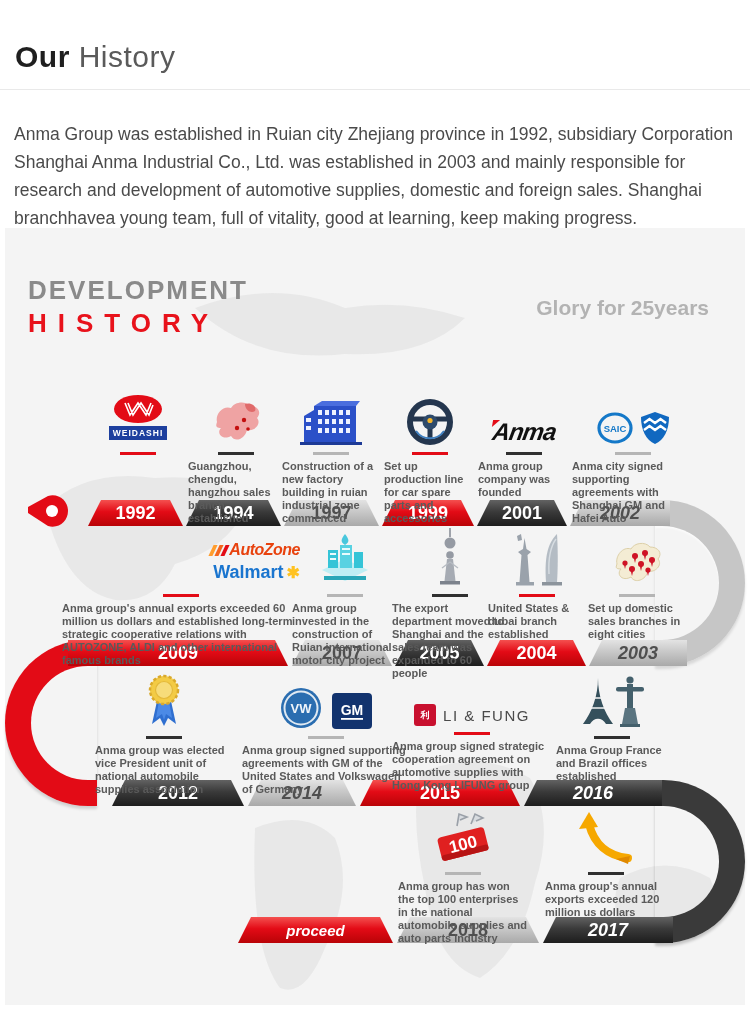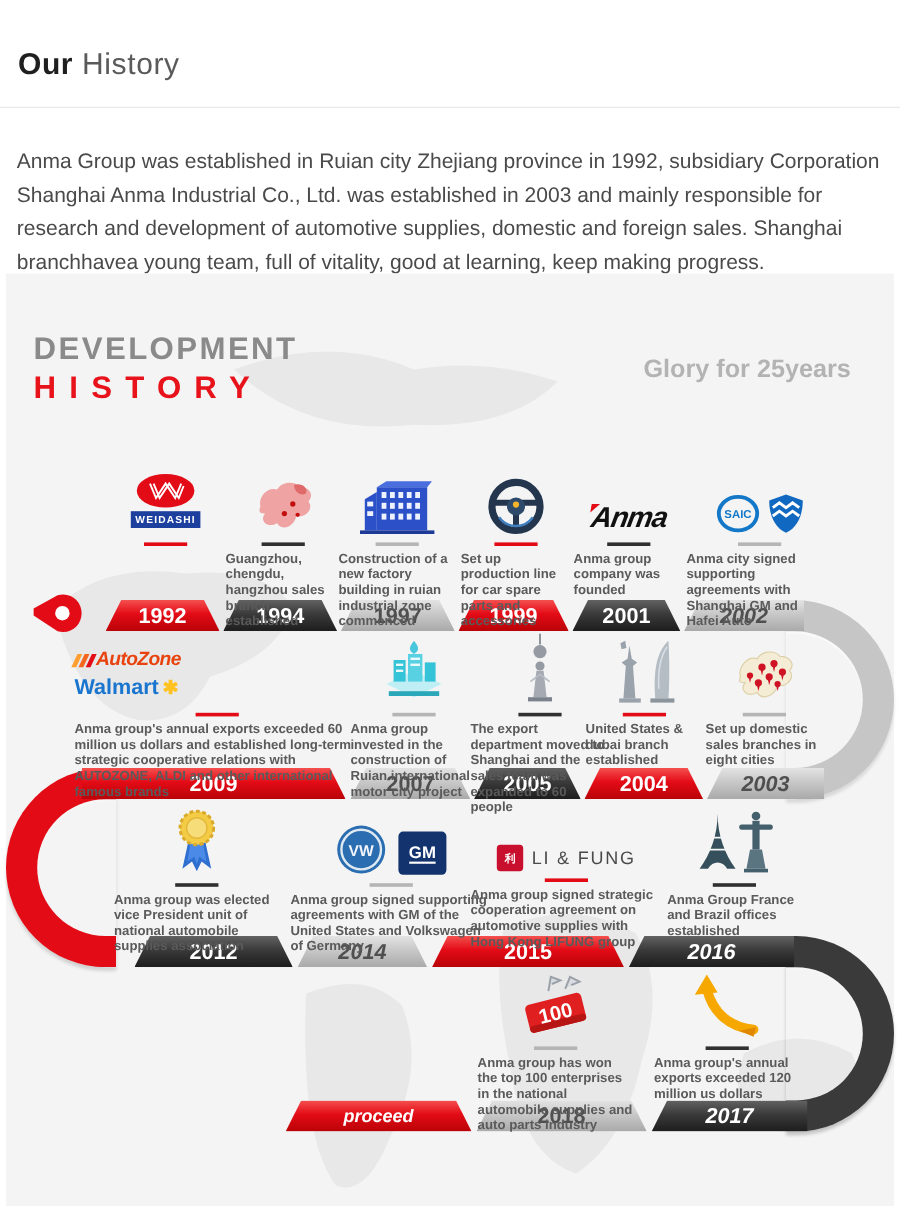--- a/index.html
+++ b/index.html
@@ -1,20 +1,20 @@
 <!DOCTYPE html>
 <html><head>
 <meta charset="utf-8">
 <style>
   html,body{margin:0;padding:0;background:#fff;}
   .canvas{position:relative;width:750px;height:1019px;background:#fff;overflow:hidden;
           font-family:"Liberation Sans",sans-serif;}
 
   
-  .page-title{position:absolute;left:15px;top:40px;font-size:25px;letter-spacing:.5px;}
+  .page-title{position:absolute;left:15px;top:40px;font-size:30px;letter-spacing:.5px;}
   .page-title .t1{font-weight:700;color:#1f1f1f;}
   .page-title .t2{font-weight:400;color:#5a5a5a;}
   .title-rule{position:absolute;left:0;top:89px;width:750px;height:1px;background:#e9e9e9;}
   .intro{position:absolute;left:14px;top:102px;width:726px;font-size:17.5px;line-height:28px;
          color:#4a4a4a;}
 
   
   .panel{position:absolute;left:5px;top:228px;width:740px;height:777px;background:#f4f4f4;}
   .worldmap{position:absolute;left:0;top:0;width:740px;height:777px;opacity:.85;}
 
@@ -227,21 +227,21 @@
         <svg width="32" height="36" viewBox="0 0 32 36">
           <path d="M16 2 L30 7 C30 20 25 30 16 34 C7 30 2 20 2 7 Z" fill="#1068c0"></path>
           <path d="M5 13 l5.5 -4 l5.5 4 l5.5 -4 l5.5 4 M5 20 l5.5 -4 l5.5 4 l5.5 -4 l5.5 4" stroke="#fff" stroke-width="2.4" fill="none"></path>
         </svg>
       </div>
       <div class="uline gray"></div>
       <div class="txt">Anma city signed supporting agreements with Shanghai GM and Hafei Auto</div>
     </div>
 
     <div class="item" style="left:57px;top:308px;width:238px;">
-      <div class="icon-box" style="height:52px;flex-direction:column;align-items:flex-start;gap:0;">
+      <div class="icon-box" style="height:52px;flex-direction:column;align-items:flex-end;gap:0;">
         <div class="az-row">
           <span class="az-bars">
               <i></i>
               <i></i>
               <i></i>
             </span>
           <span class="az-text">AutoZone</span>
         </div>
         <div class="wm-row">
           <span class="wm-text">Walmart</span>

